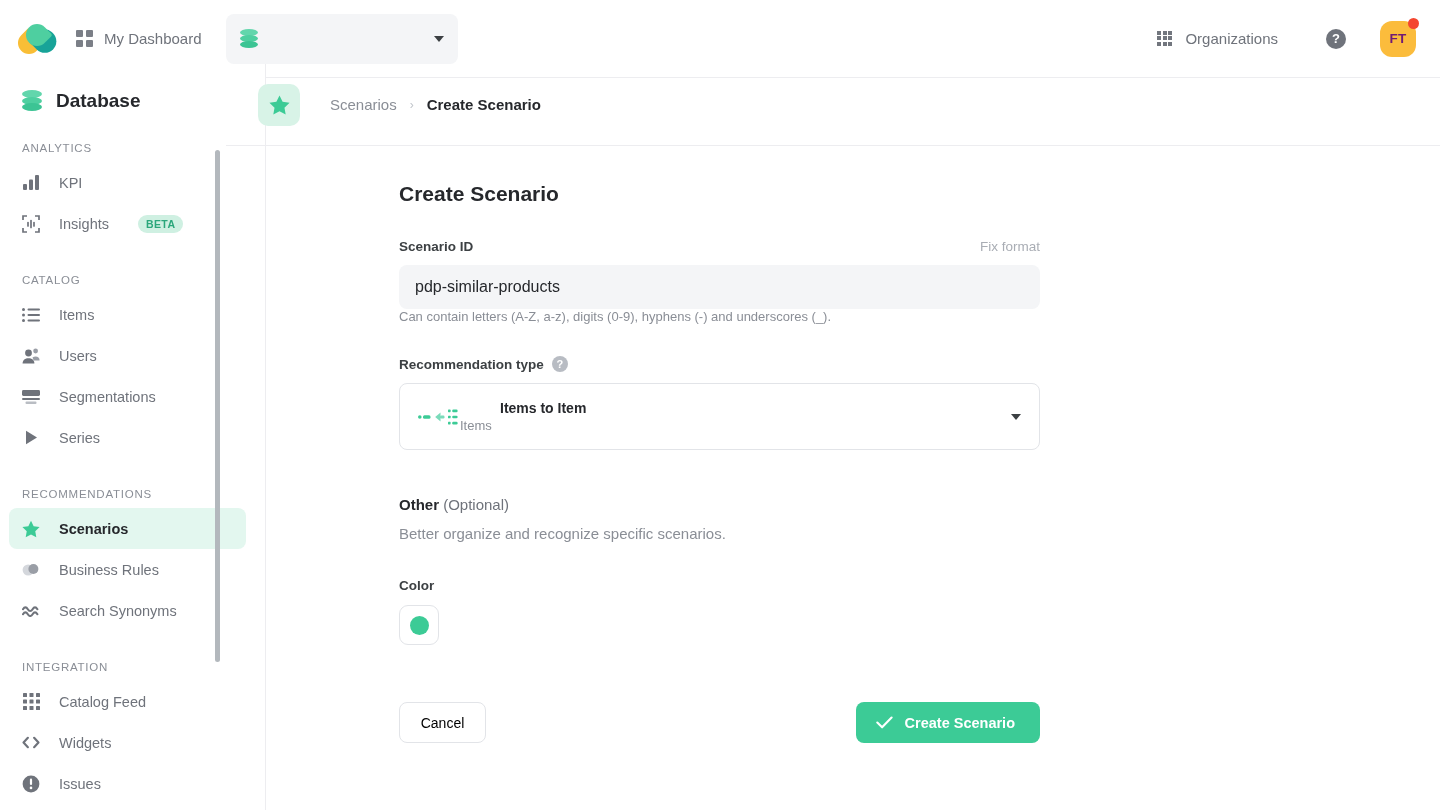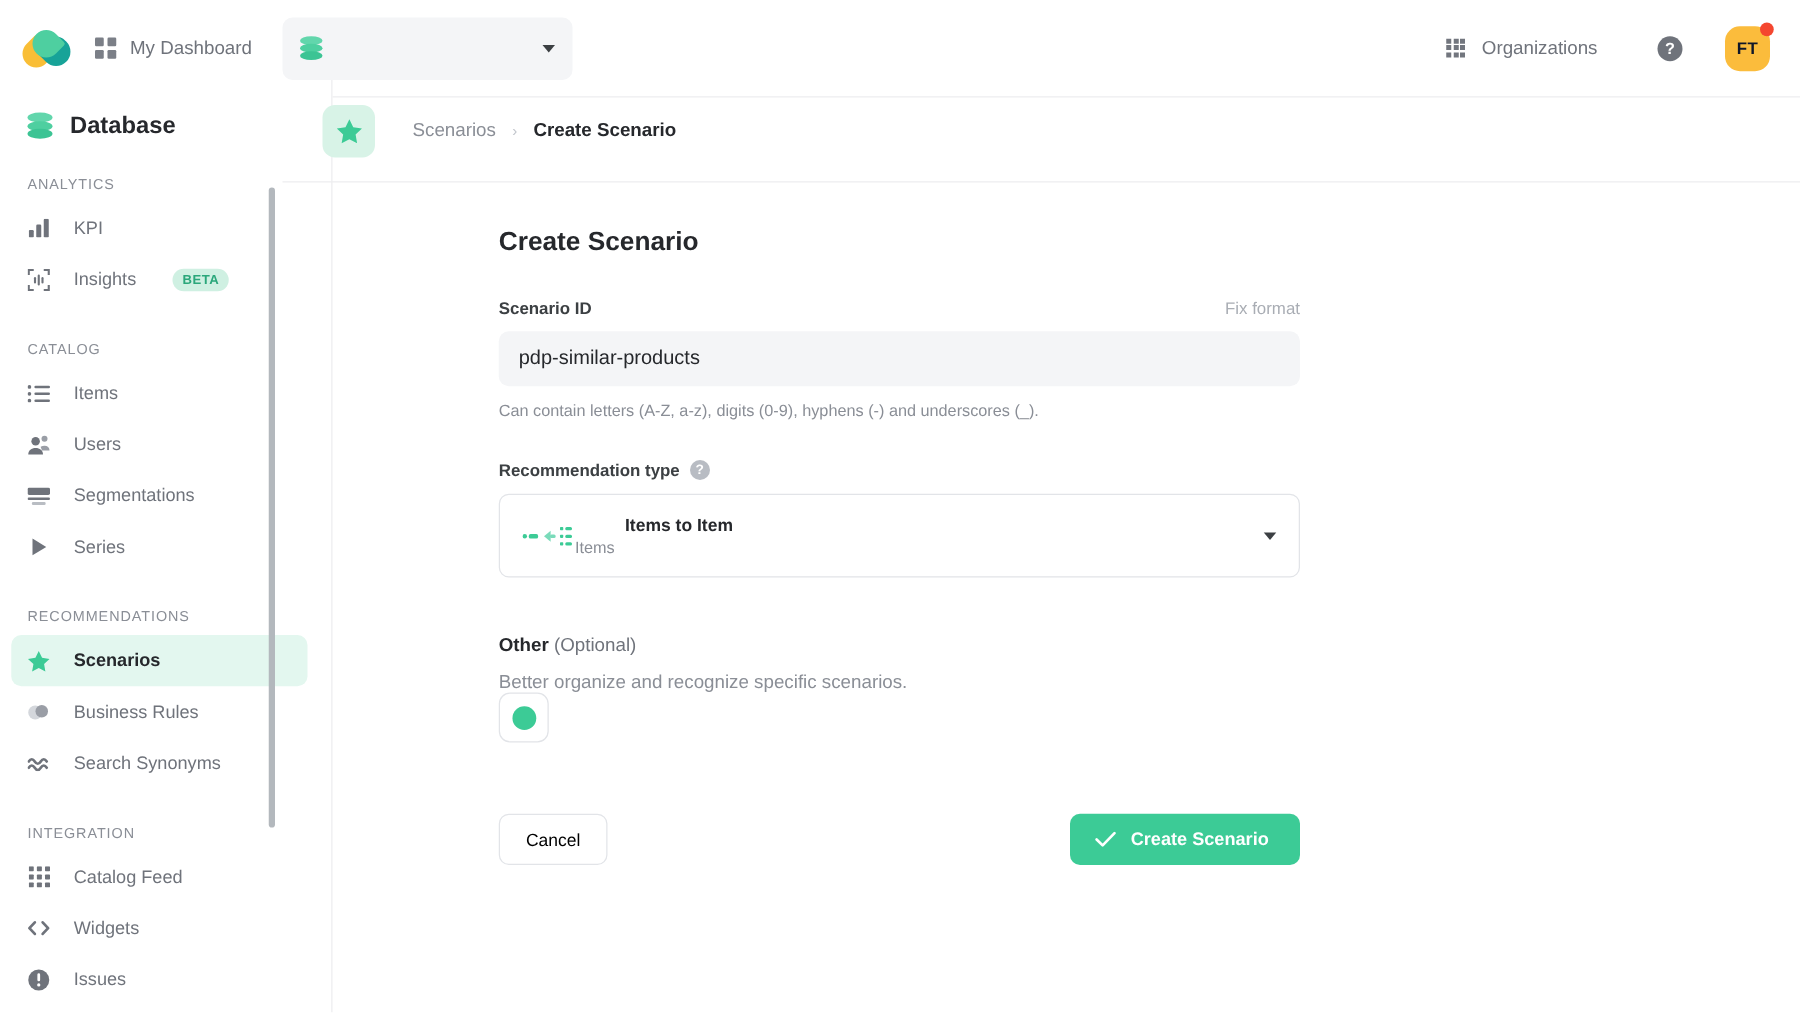--- a/index.html
+++ b/index.html
@@ -65,21 +65,21 @@
   .bldg i { background: #72767e; display: block; }
   .orgs-label { font-size: 15px; color: #6f737b; }
   .help-icon {
     width: 20px; height: 20px; border-radius: 50%; background: #6f737b;
     color: #ffffff; font-size: 13px; font-weight: bold; display: flex;
     align-items: center; justify-content: center; cursor: pointer; margin-right: 34px;
   }
   .avatar-wrap { position: relative; cursor: pointer; }
   .avatar {
     width: 36px; height: 36px; border-radius: 12px; background: #FBBC3C;
-    color: #0f172a; font-size: 13.5px; font-weight: bold;
+    color: #701a75; font-size: 13.5px; font-weight: bold;
     display: flex; align-items: center; justify-content: center; letter-spacing: .3px;
   }
   .badge-dot { position: absolute; top: -3px; right: -3px; width: 11px; height: 11px;
                border-radius: 50%; background: #F4462F; }
 
   
   .sidebar {
     position: absolute; top: 64px; left: 0; width: 266px; height: 746px;
     background: #ffffff; border-right: 1px solid #ededf0; overflow: hidden;
   }
@@ -130,21 +130,21 @@
 
   .field-row { display: flex; justify-content: space-between; align-items: baseline; margin-bottom: 11px; }
   .field-label { font-size: 13.5px; font-weight: bold; color: #3c4043; }
   .fix-format { font-size: 13.5px; color: #a9adb4; cursor: pointer; }
 
   .text-input {
     width: 641px; height: 44px; background: #f4f5f7; border: none; border-radius: 8px;
     font-family: "Liberation Sans", sans-serif; font-size: 16px; color: #26282c;
     padding: 0 16px;
   }
-  .helper { font-size: 13px; color: #8a8e96; margin-top: 12px; }
+  .helper { font-size: 13px; color: #8a8e96; }
 
   .label-with-help { display: flex; align-items: center; gap: 8px; margin-top: 32px; margin-bottom: 11px; }
   .help-sm {
     width: 16px; height: 16px; border-radius: 50%; background: #b8bcc3;
     color: #ffffff; font-size: 11px; font-weight: bold;
     display: flex; align-items: center; justify-content: center; cursor: pointer;
   }
 
   .select-box {
     width: 641px; height: 67px; border: 1px solid #e2e4e8; border-radius: 8px;
@@ -437,20 +437,21 @@
           <span class="sel-sub">Items</span>
         </span>
         <span class="sel-caret"></span>
       </div>
 
       <div class="other-head">
         <b>Other</b><span> (Optional)</span>
       </div>
       <div class="other-sub">Better organize and recognize specific scenarios.</div>
 
+      <div class="color-label">Color</div>
       <div class="color-swatch">
         <span class="color-dot" id="colorDot" style="background: rgb(60, 203, 150);"></span>
       </div>
 
       <div class="actions">
         <button class="btn-cancel">Cancel</button>
         <button class="btn-create">
           <span>
             <svg width="17" height="13" viewBox="0 0 17 13" fill="none" stroke="#ffffff" stroke-width="2.1" stroke-linecap="round" stroke-linejoin="round">
                 <path d="M1.3 6.6 L6.1 11.3 L15.6 1.5"></path>

